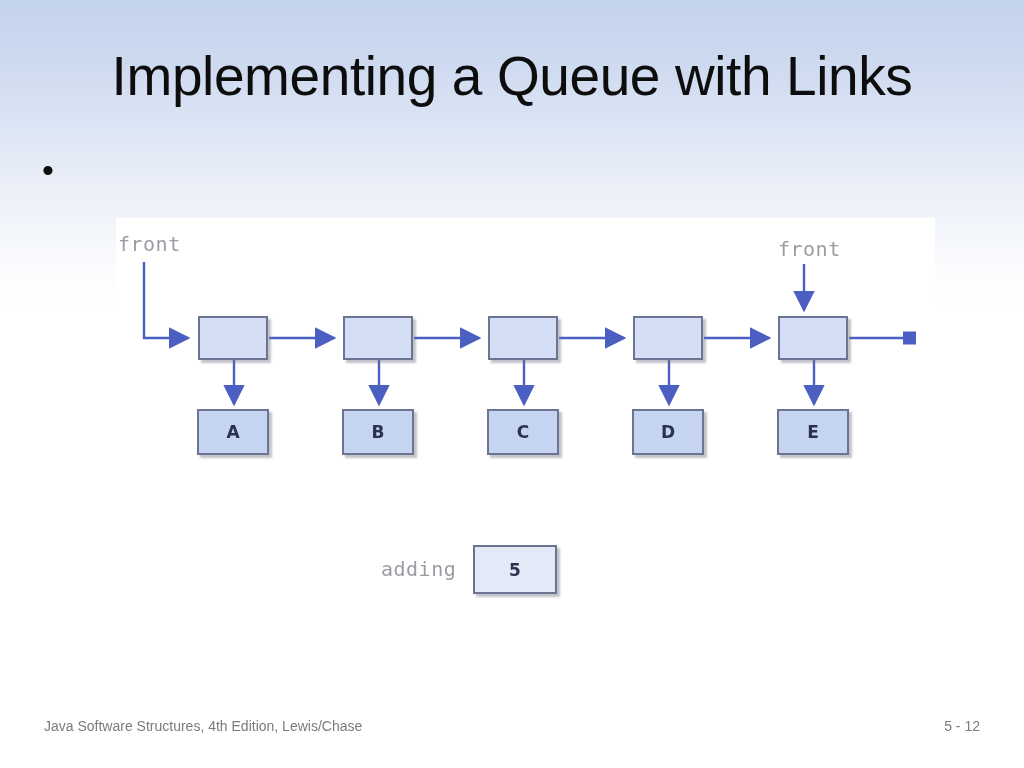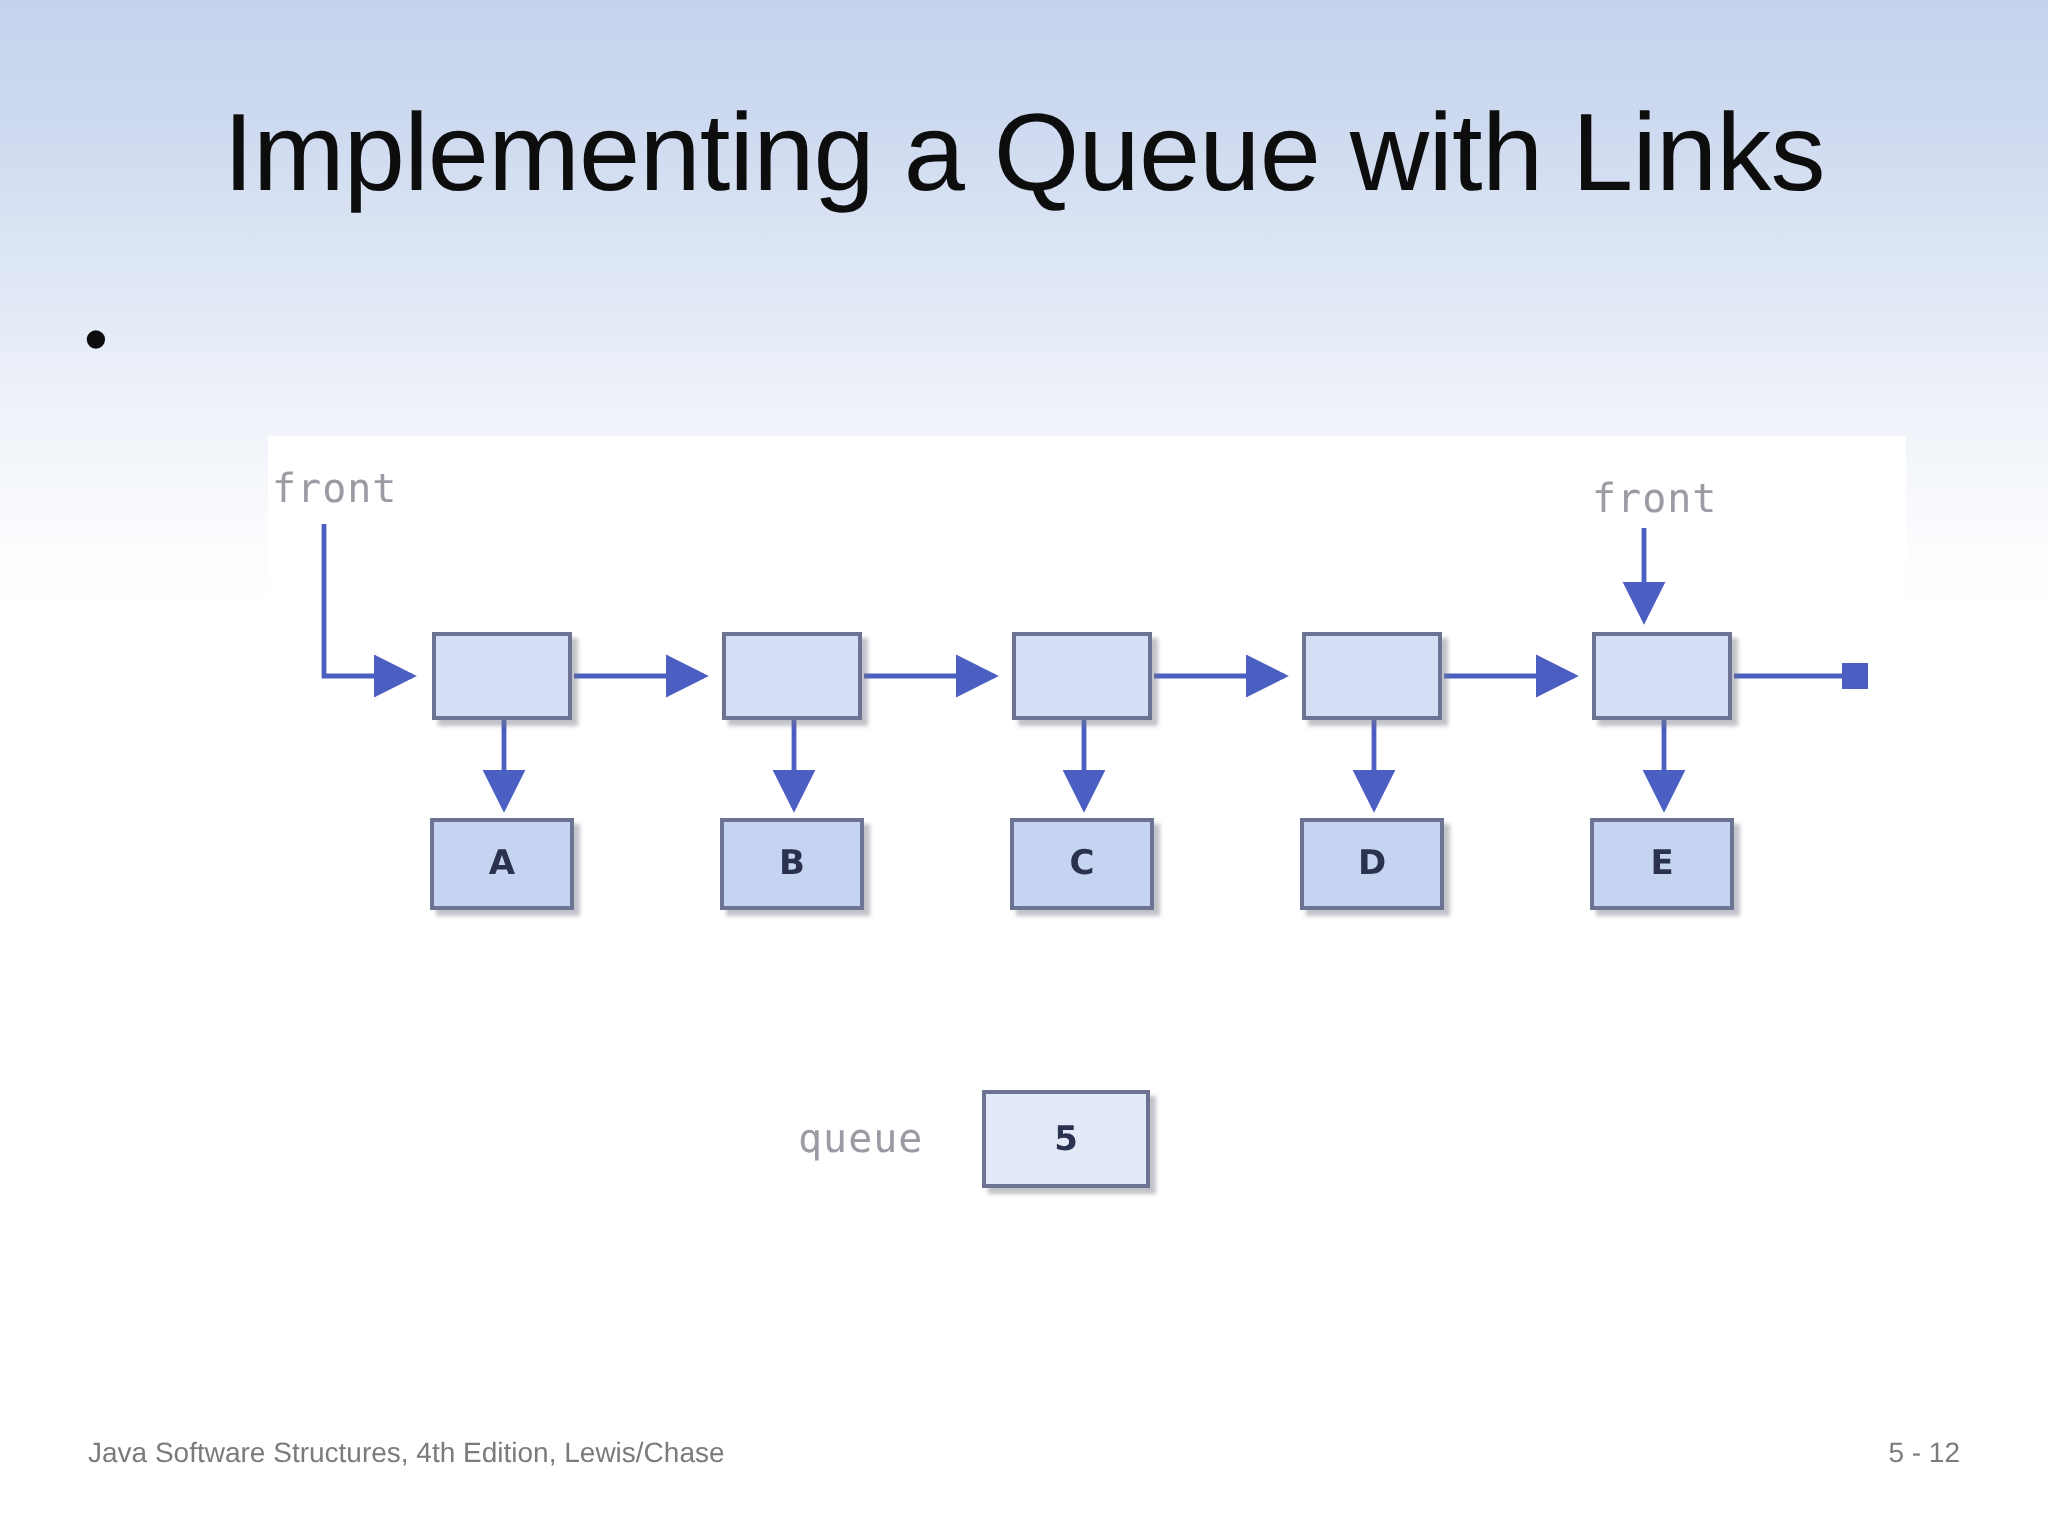--- a/index.html
+++ b/index.html
@@ -66,21 +66,21 @@
     font-size: 35px;
     line-height: 46px;
     color: #0d0d0d;
     letter-spacing: -0.2px;
     white-space: nowrap;
   }
 
   
   .diagram-panel {
     position: absolute;
-    left: 134px;
+    left: 116px;
     top: 218px;
     width: 819px;
     height: 402px;
     background: #ffffff;
     text-align: center;
   }
 
   .diagram {
     position: absolute;
     left: 0;
@@ -241,21 +241,21 @@
       <div class="node-box" style="left:372px;"></div>
       <div class="node-box" style="left:517px;"></div>
       <div class="node-box" style="left:662px;"></div>
 
       <div class="data-box" style="left:81px;">A</div>
       <div class="data-box" style="left:226px;">B</div>
       <div class="data-box" style="left:371px;">C</div>
       <div class="data-box" style="left:516px;">D</div>
       <div class="data-box" style="left:661px;">E</div>
 
-      <div class="ptr-label label-count">queue</div>
+      <div class="ptr-label label-count">adding</div>
       <div class="count-box">5</div>
 
     </div>
   </div>
 
   <div class="footer">
     <div class="footer-left">Java Software Structures, 4th Edition, Lewis/Chase</div>
     <div class="footer-right">5 - 12</div>
   </div>
 

